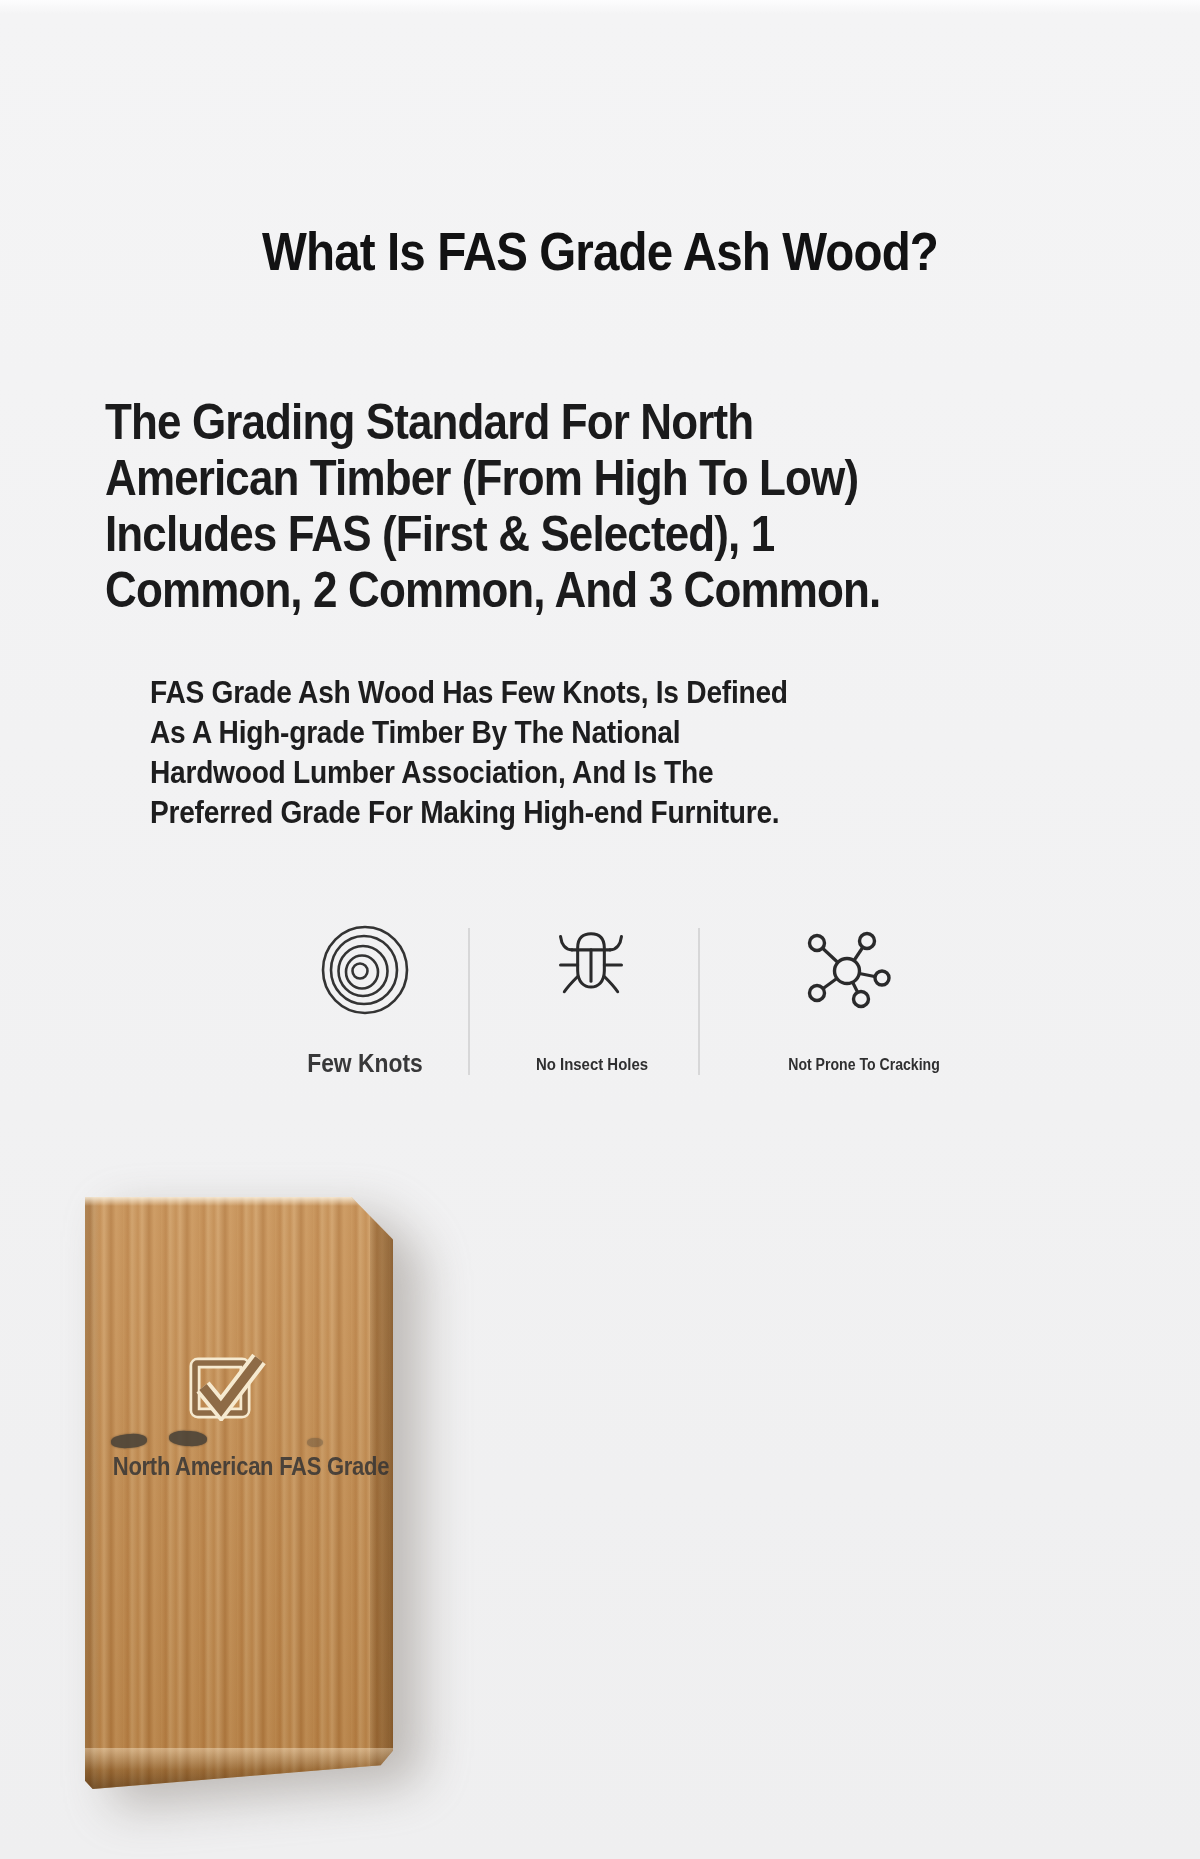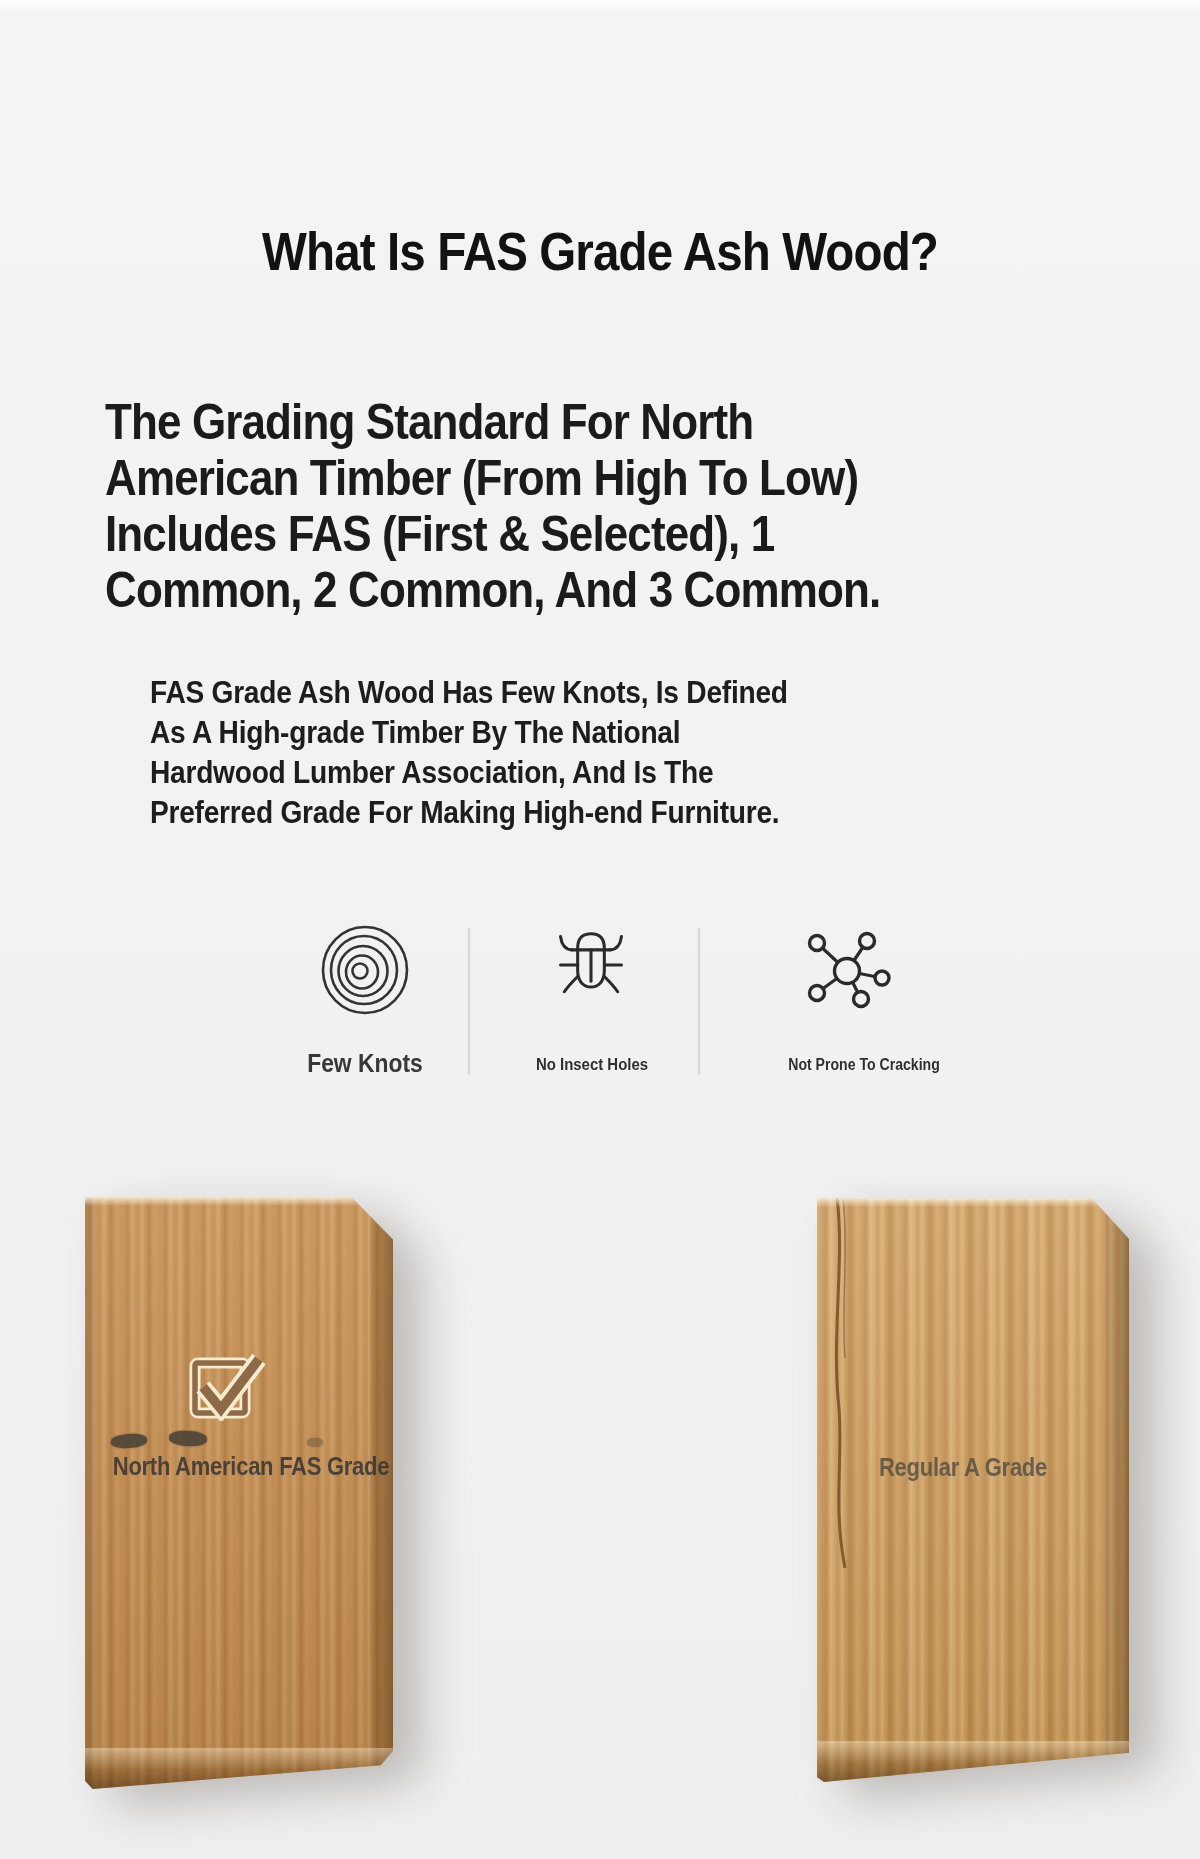--- a/index.html
+++ b/index.html
@@ -171,29 +171,14 @@
         </svg>
       </div>
       <div class="hole hole1"></div>
       <div class="hole hole2"></div>
       <div class="hole hole3"></div>
       <div class="plank-label pl1">North American FAS Grade</div>
     </div>
   </div>
 
 
-  <div class="plank-wrap pw3">
-    <div class="plank p3">
-      <div class="wood wood3"></div>
-      <div class="crack">
-        <svg width="50" height="400" viewBox="0 0 50 400">
-          <path d="M14 0 C22 60 8 140 16 210 C20 260 10 310 22 370" fill="none" stroke="#6a4a24" stroke-width="3" opacity=".8"></path>
-          <path d="M20 0 C26 50 18 110 22 160" fill="none" stroke="#7d5a30" stroke-width="1.6" opacity=".6"></path>
-        </svg>
-      </div>
-      <div class="topface"></div>
-      <div class="edge"></div>
-      <div class="foot"></div>
-      <div class="plank-label pl3">Regular A Grade</div>
-    </div>
-  </div>
 
 </div>
 
 </body></html>

